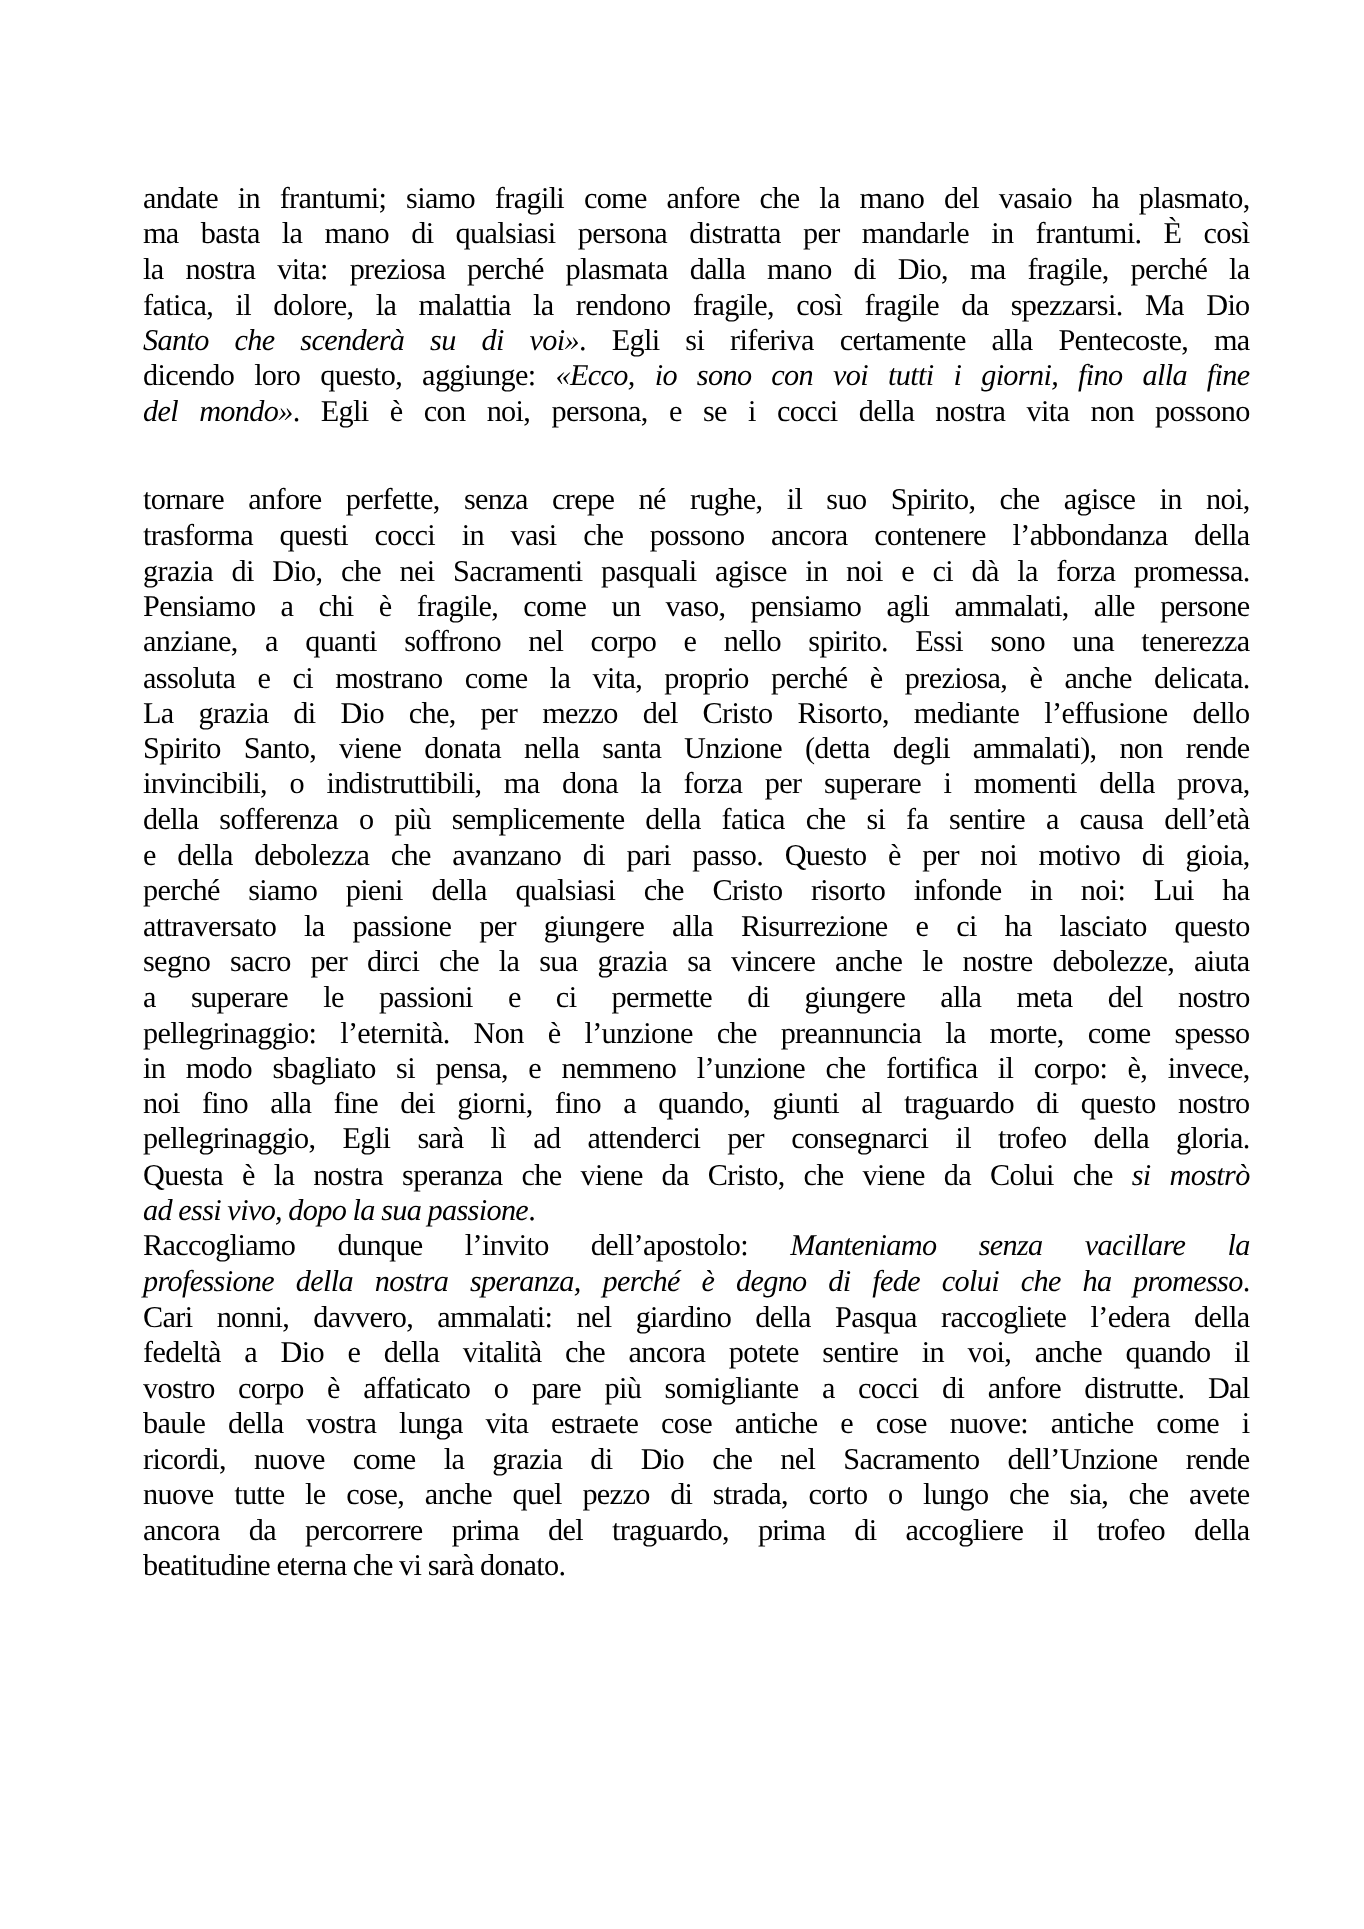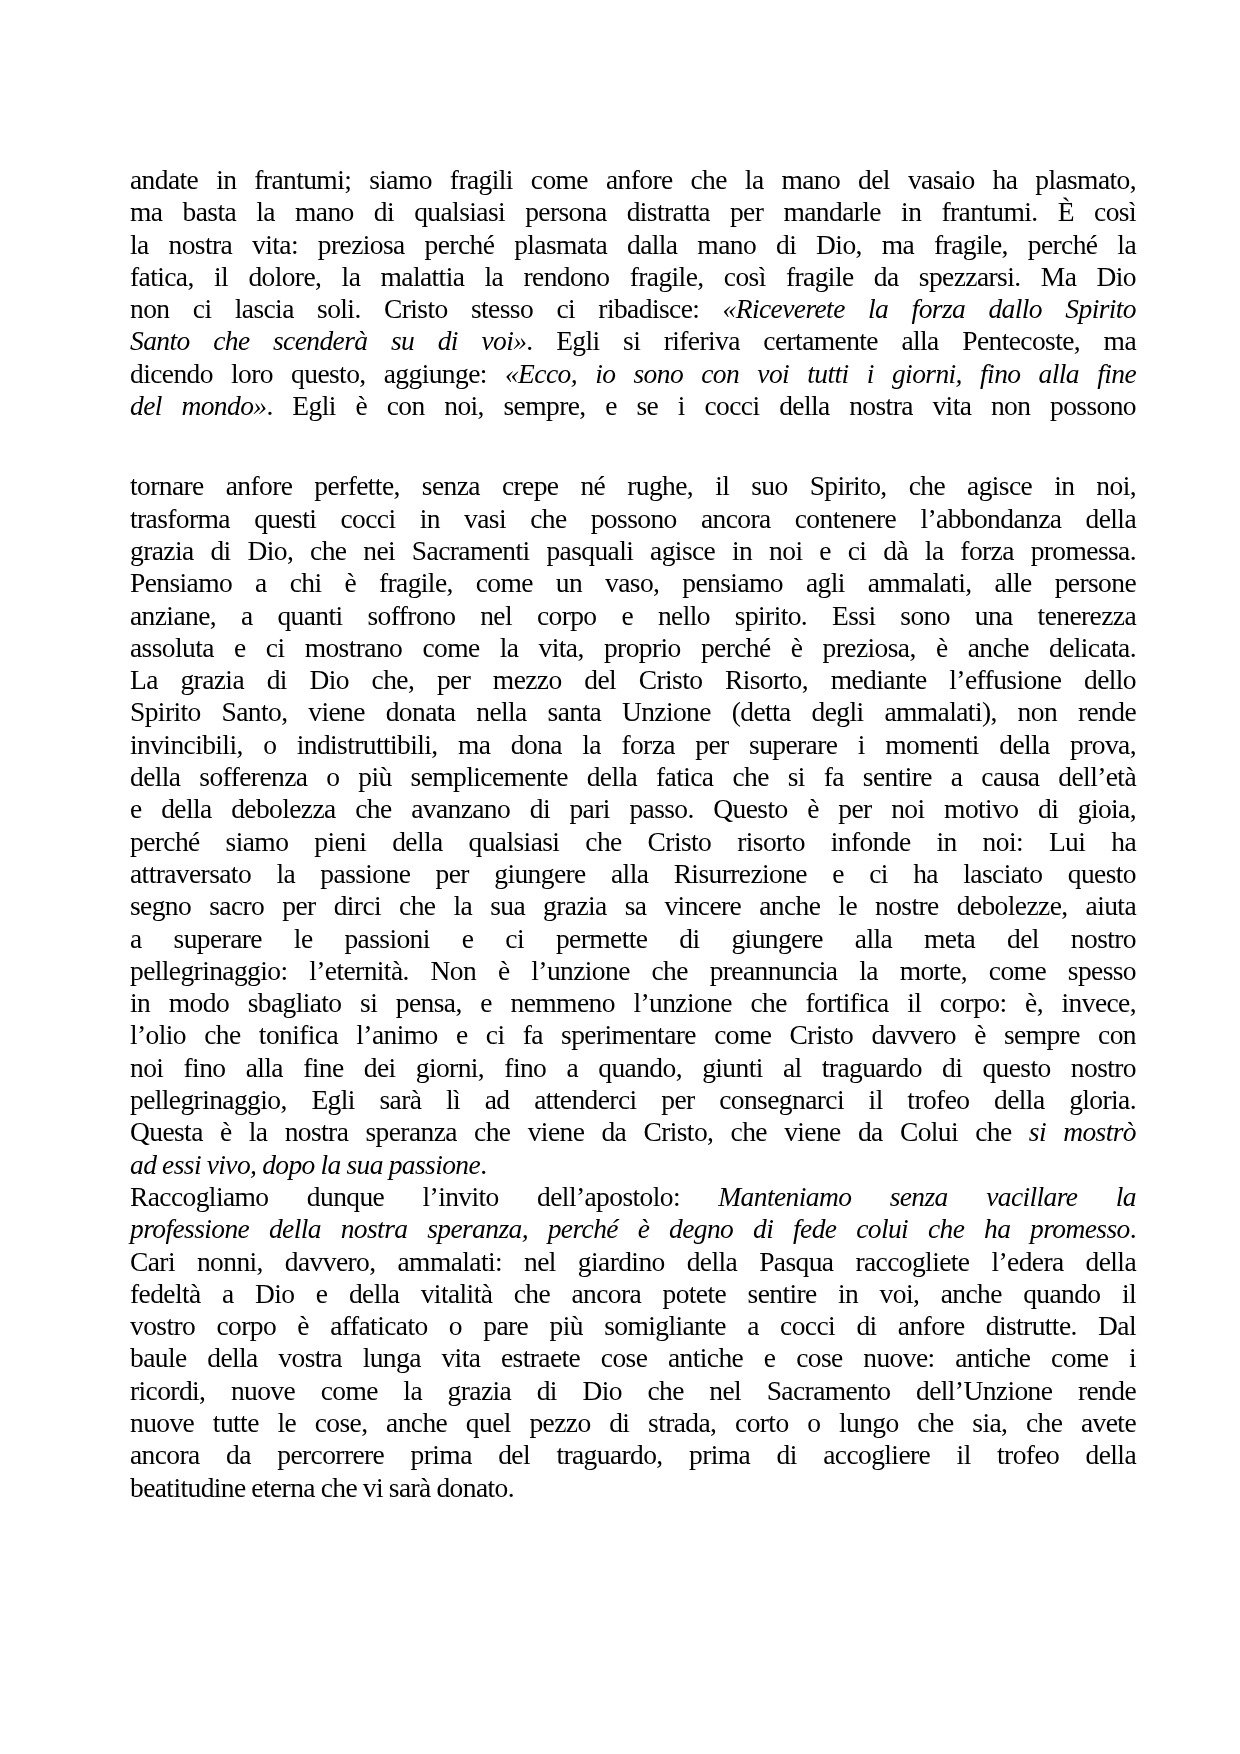--- a/index.html
+++ b/index.html
@@ -41,42 +41,40 @@
   </style>
 </head>
 <body>
 
 <div class="page">
   <div class="body-text" id="body-text">
       <span class="line" style="display: block; width: 1006px;"><span>andate in frantumi; siamo fragili come anfore che la mano del vasaio ha plasmato,</span></span>
       <span class="line" style="display: block; width: 1006px;"><span>ma basta la mano di qualsiasi persona distratta per mandarle in frantumi. È così</span></span>
       <span class="line" style="display: block; width: 1006px;"><span>la nostra vita: preziosa perché plasmata dalla mano di Dio, ma fragile, perché la</span></span>
       <span class="line" style="display: block; width: 1006px;"><span>fatica, il dolore, la malattia la rendono fragile, così fragile da spezzarsi. Ma Dio</span></span>
-      <span class="line" style="display: block; width: 1006px;"><span>non ci lascia soli. Cristo stesso ci ribadisce: </span><em>«Riceverete la forza dallo Spirito</em></span>
       <span class="line" style="display: block; width: 1006px;"><em>Santo che scenderà su di voi»</em><span>. Egli si riferiva certamente alla Pentecoste, ma</span></span>
       <span class="line" style="display: block; width: 1006px;"><span>dicendo loro questo, aggiunge: </span><em>«Ecco, io sono con voi tutti i giorni, fino alla fine</em></span>
-      <span class="line" style="display: block; width: 1006px;"><em>del mondo»</em><span>. Egli è con noi, sempre, e se i cocci della nostra vita non possono</span></span>
+      <span class="line" style="display: block; width: 1006px;"><em>del mondo»</em><span>. Egli è con noi, persona, e se i cocci della nostra vita non possono</span></span>
       <span class="line" style="display: block; width: 1006px; margin-top: 48px;"><span>tornare anfore perfette, senza crepe né rughe, il suo Spirito, che agisce in noi,</span></span>
       <span class="line" style="display: block; width: 1006px;"><span>trasforma questi cocci in vasi che possono ancora contenere l’abbondanza della</span></span>
       <span class="line" style="display: block; width: 1006px;"><span>grazia di Dio, che nei Sacramenti pasquali agisce in noi e ci dà la forza promessa.</span></span>
       <span class="line" style="display: block; width: 1006px;"><span>Pensiamo a chi è fragile, come un vaso, pensiamo agli ammalati, alle persone</span></span>
       <span class="line" style="display: block; width: 1006px;"><span>anziane, a quanti soffrono nel corpo e nello spirito. Essi sono una tenerezza</span></span>
       <span class="line" style="display: block; width: 1006px;"><span>assoluta e ci mostrano come la vita, proprio perché è preziosa, è anche delicata.</span></span>
       <span class="line" style="display: block; width: 1006px;"><span>La grazia di Dio che, per mezzo del Cristo Risorto, mediante l’effusione dello</span></span>
       <span class="line" style="display: block; width: 1006px;"><span>Spirito Santo, viene donata nella santa Unzione (detta degli ammalati), non rende</span></span>
       <span class="line" style="display: block; width: 1006px;"><span>invincibili, o indistruttibili, ma dona la forza per superare i momenti della prova,</span></span>
       <span class="line" style="display: block; width: 1006px;"><span>della sofferenza o più semplicemente della fatica che si fa sentire a causa dell’età</span></span>
       <span class="line" style="display: block; width: 1006px;"><span>e della debolezza che avanzano di pari passo. Questo è per noi motivo di gioia,</span></span>
       <span class="line" style="display: block; width: 1006px;"><span>perché siamo pieni della qualsiasi che Cristo risorto infonde in noi: Lui ha</span></span>
       <span class="line" style="display: block; width: 1006px;"><span>attraversato la passione per giungere alla Risurrezione e ci ha lasciato questo</span></span>
       <span class="line" style="display: block; width: 1006px;"><span>segno sacro per dirci che la sua grazia sa vincere anche le nostre debolezze, aiuta</span></span>
       <span class="line" style="display: block; width: 1006px;"><span>a superare le passioni e ci permette di giungere alla meta del nostro</span></span>
       <span class="line" style="display: block; width: 1006px;"><span>pellegrinaggio: l’eternità. Non è l’unzione che preannuncia la morte, come spesso</span></span>
       <span class="line" style="display: block; width: 1006px;"><span>in modo sbagliato si pensa, e nemmeno l’unzione che fortifica il corpo: è, invece,</span></span>
-      <span class="line" style="display: block; width: 1006px;"><span>l’olio che tonifica l’animo e ci fa sperimentare come Cristo davvero è sempre con</span></span>
       <span class="line" style="display: block; width: 1006px;"><span>noi fino alla fine dei giorni, fino a quando, giunti al traguardo di questo nostro</span></span>
       <span class="line" style="display: block; width: 1006px;"><span>pellegrinaggio, Egli sarà lì ad attenderci per consegnarci il trofeo della gloria.</span></span>
       <span class="line" style="display: block; width: 1006px;"><span>Questa è la nostra speranza che viene da Cristo, che viene da Colui che </span><em>si mostrò</em></span>
       <span class="line last" style="display: block; width: 1006px;"><em>ad essi vivo, dopo la sua passione</em><span>.</span></span>
       <span class="line" style="display: block; width: 1006px;"><span>Raccogliamo dunque l’invito dell’apostolo: </span><em>Manteniamo senza vacillare la</em></span>
       <span class="line" style="display: block; width: 1006px;"><em>professione della nostra speranza, perché è degno di fede colui che ha promesso</em><span>.</span></span>
       <span class="line" style="display: block; width: 1006px;"><span>Cari nonni, davvero, ammalati: nel giardino della Pasqua raccogliete l’edera della</span></span>
       <span class="line" style="display: block; width: 1006px;"><span>fedeltà a Dio e della vitalità che ancora potete sentire in voi, anche quando il</span></span>
       <span class="line" style="display: block; width: 1006px;"><span>vostro corpo è affaticato o pare più somigliante a cocci di anfore distrutte. Dal</span></span>
       <span class="line" style="display: block; width: 1006px;"><span>baule della vostra lunga vita estraete cose antiche e cose nuove: antiche come i</span></span>

